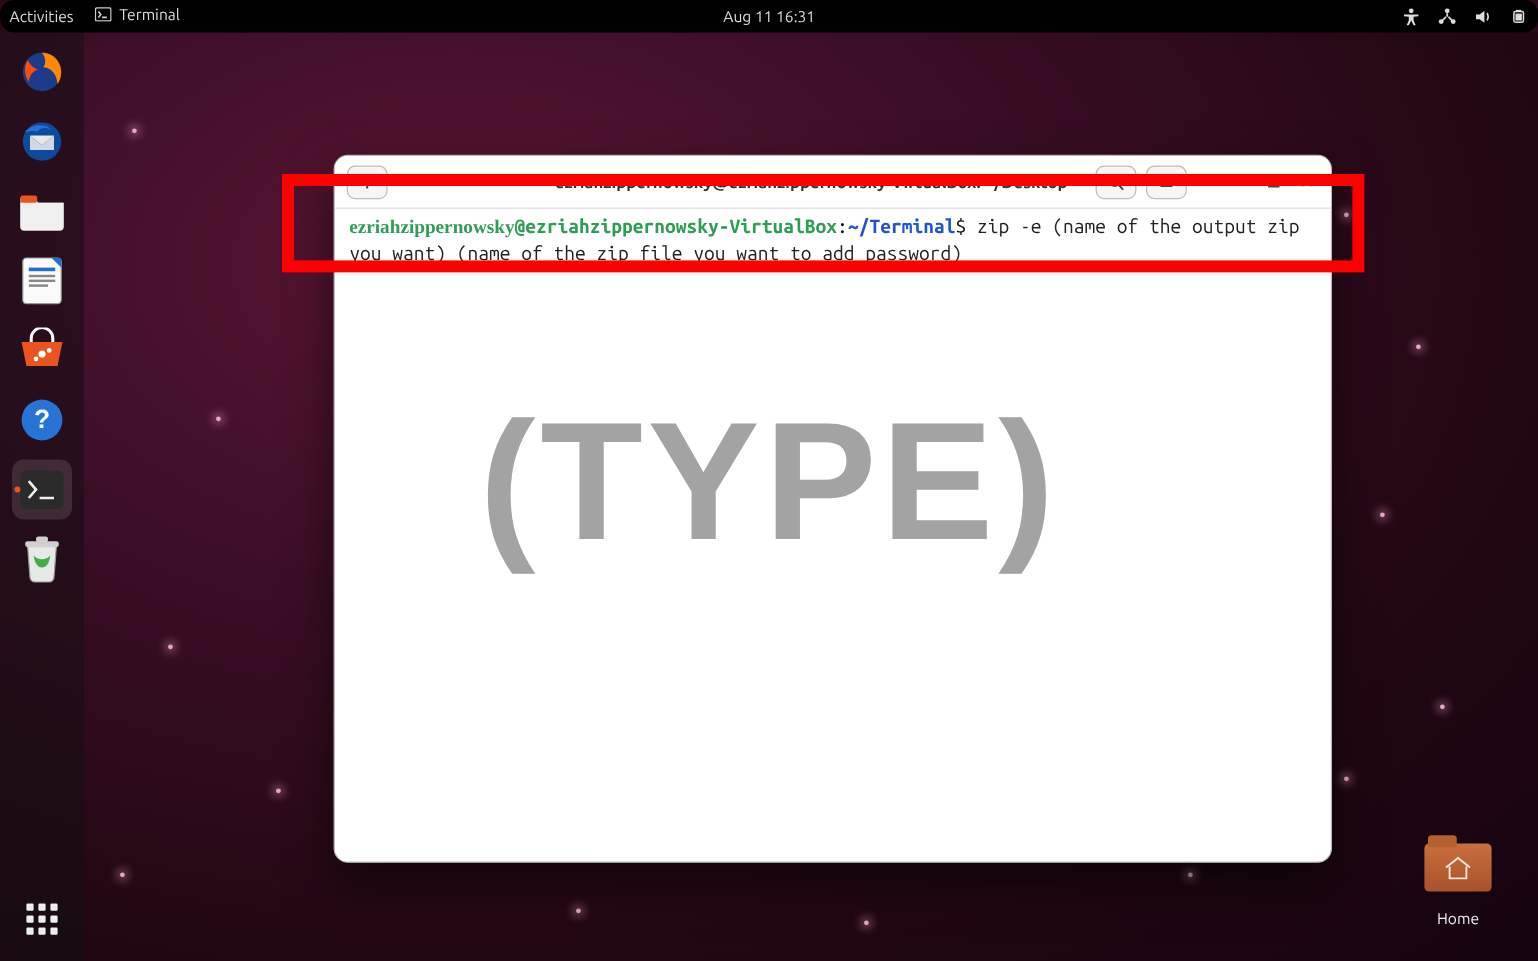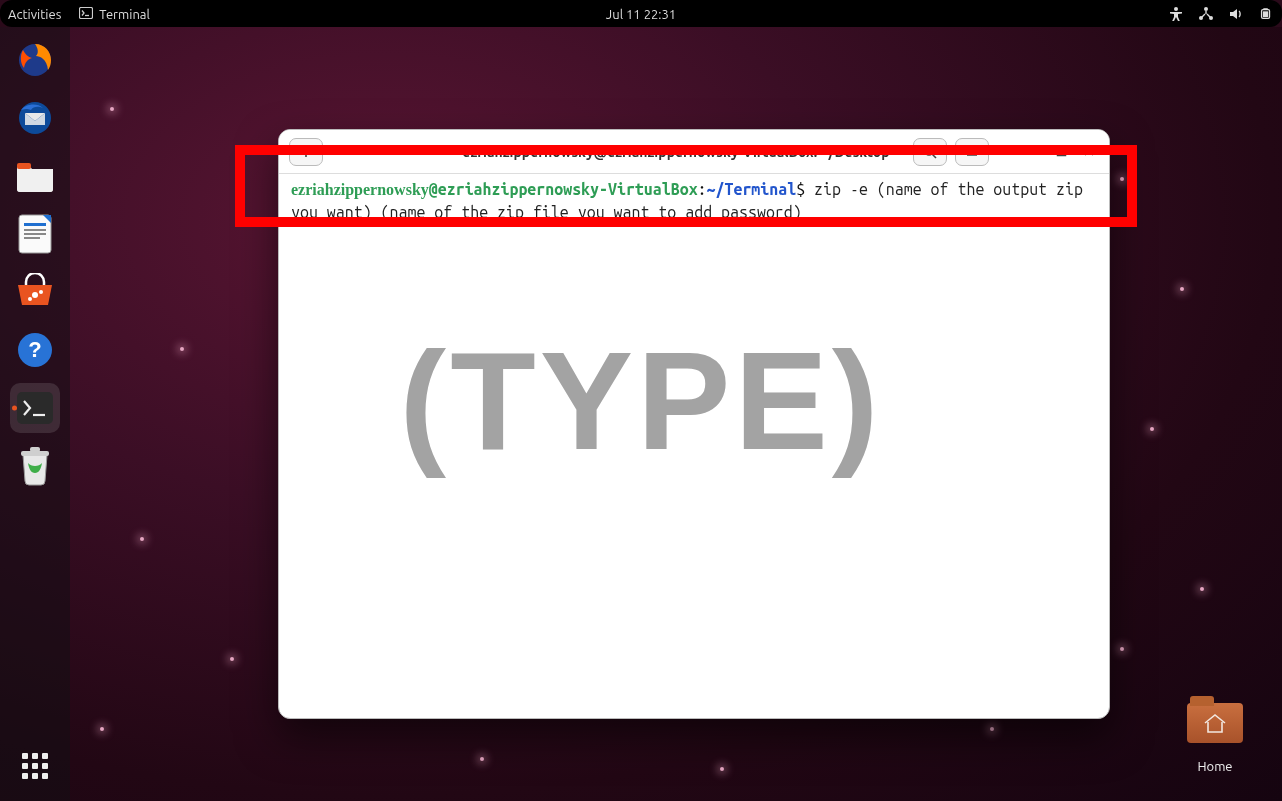--- a/index.html
+++ b/index.html
@@ -111,21 +111,21 @@
         <svg width="14" height="12" viewBox="0 0 14 12">
             <rect x="0.5" y="0.5" width="13" height="11" rx="1.5" fill="none" stroke="#ccc" stroke-width="1.2"></rect>
             <path d="M3 3.5 L5 6 L3 8.5" stroke="#ccc" stroke-width="1.3" fill="none"></path>
             <path d="M6 8.5 L10 8.5" stroke="#ccc" stroke-width="1.3"></path>
           </svg>
       </span>
       <span>Terminal</span>
     </span>
   </div>
   <div class="center">
-    <span>Jul 11  22:31</span>
+    <span>Aug 11  16:31</span>
   </div>
   <div class="right">
     <span class="ico">
       <svg width="16" height="16" viewBox="0 0 16 16" fill="#ddd">
           <circle cx="8" cy="3" r="2"></circle>
           <path d="M2 6h12v1.6L10 8v3l1.8 4H10l-2-4-2 4H4.2L6 11V8L2 7.6z"></path>
         </svg>
     </span>
     <span class="ico">
       <svg width="16" height="16" viewBox="0 0 16 16" fill="#ddd">

